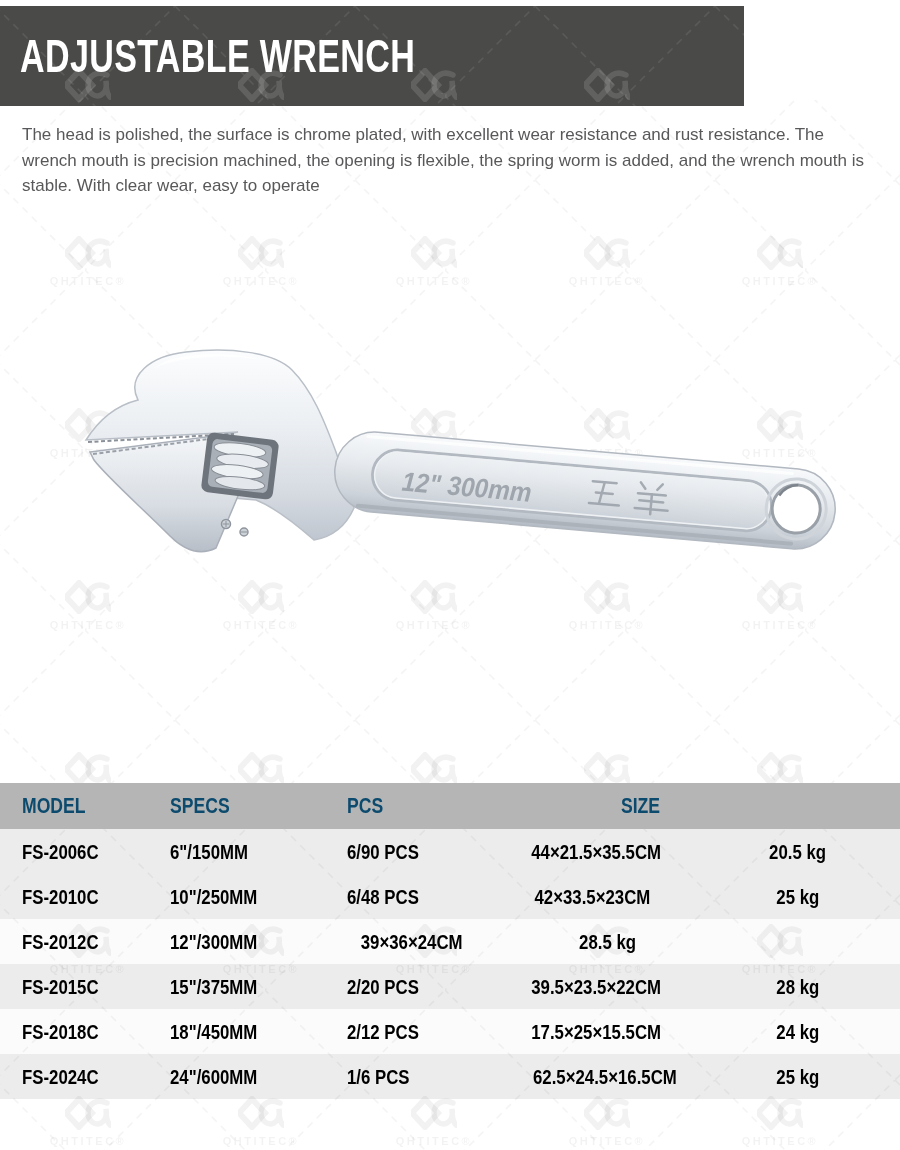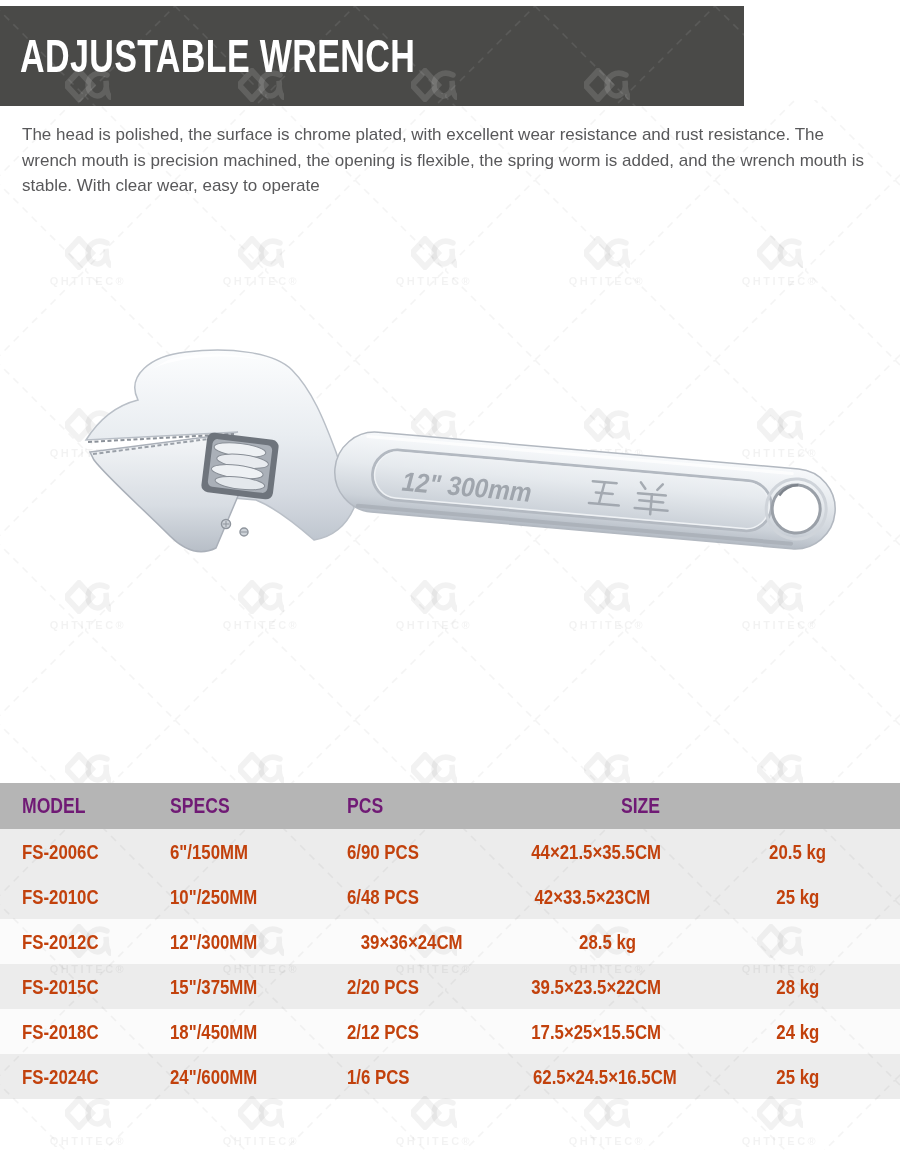--- a/index.html
+++ b/index.html
@@ -36,22 +36,22 @@
   .t-head{height:46px;background:#b5b5b5;display:flex;align-items:center;}
   .t-row{height:45px;display:flex;align-items:center;}
   .t-row.odd{background:rgba(0,0,0,0.075);}
   .t-row.even{background:rgba(0,0,0,0.016);}
   .cell{box-sizing:border-box;white-space:nowrap;}
   .c1{width:148px;padding-left:22px;}
   .c2{width:177px;padding-left:22px;}
   .c3{width:190px;padding-left:22px;}
   .c4{width:150px;text-align:right;}
   .c5{width:235px;padding-left:30px;text-align:center;}
-  .t-head .cell{font-size:22px;font-weight:bold;color:#701a75;}
-  .t-row .cell{font-size:21px;font-weight:bold;color:#c2410c;}
+  .t-head .cell{font-size:22px;font-weight:bold;color:#0c4a6e;}
+  .t-row .cell{font-size:21px;font-weight:bold;color:#000000;}
   .cond{display:inline-block;transform:scaleX(0.8);transform-origin:0 50%;white-space:nowrap;}
   .c4 .cond,.c5 .cond{transform-origin:50% 50%;}
 </style>
 </head>
 <body>
 
 <div class="wm-layer">
   <svg width="900" height="1150">
     <defs>
       <pattern id="latB" width="180" height="180" patternUnits="userSpaceOnUse" patternTransform="translate(85,0)">

